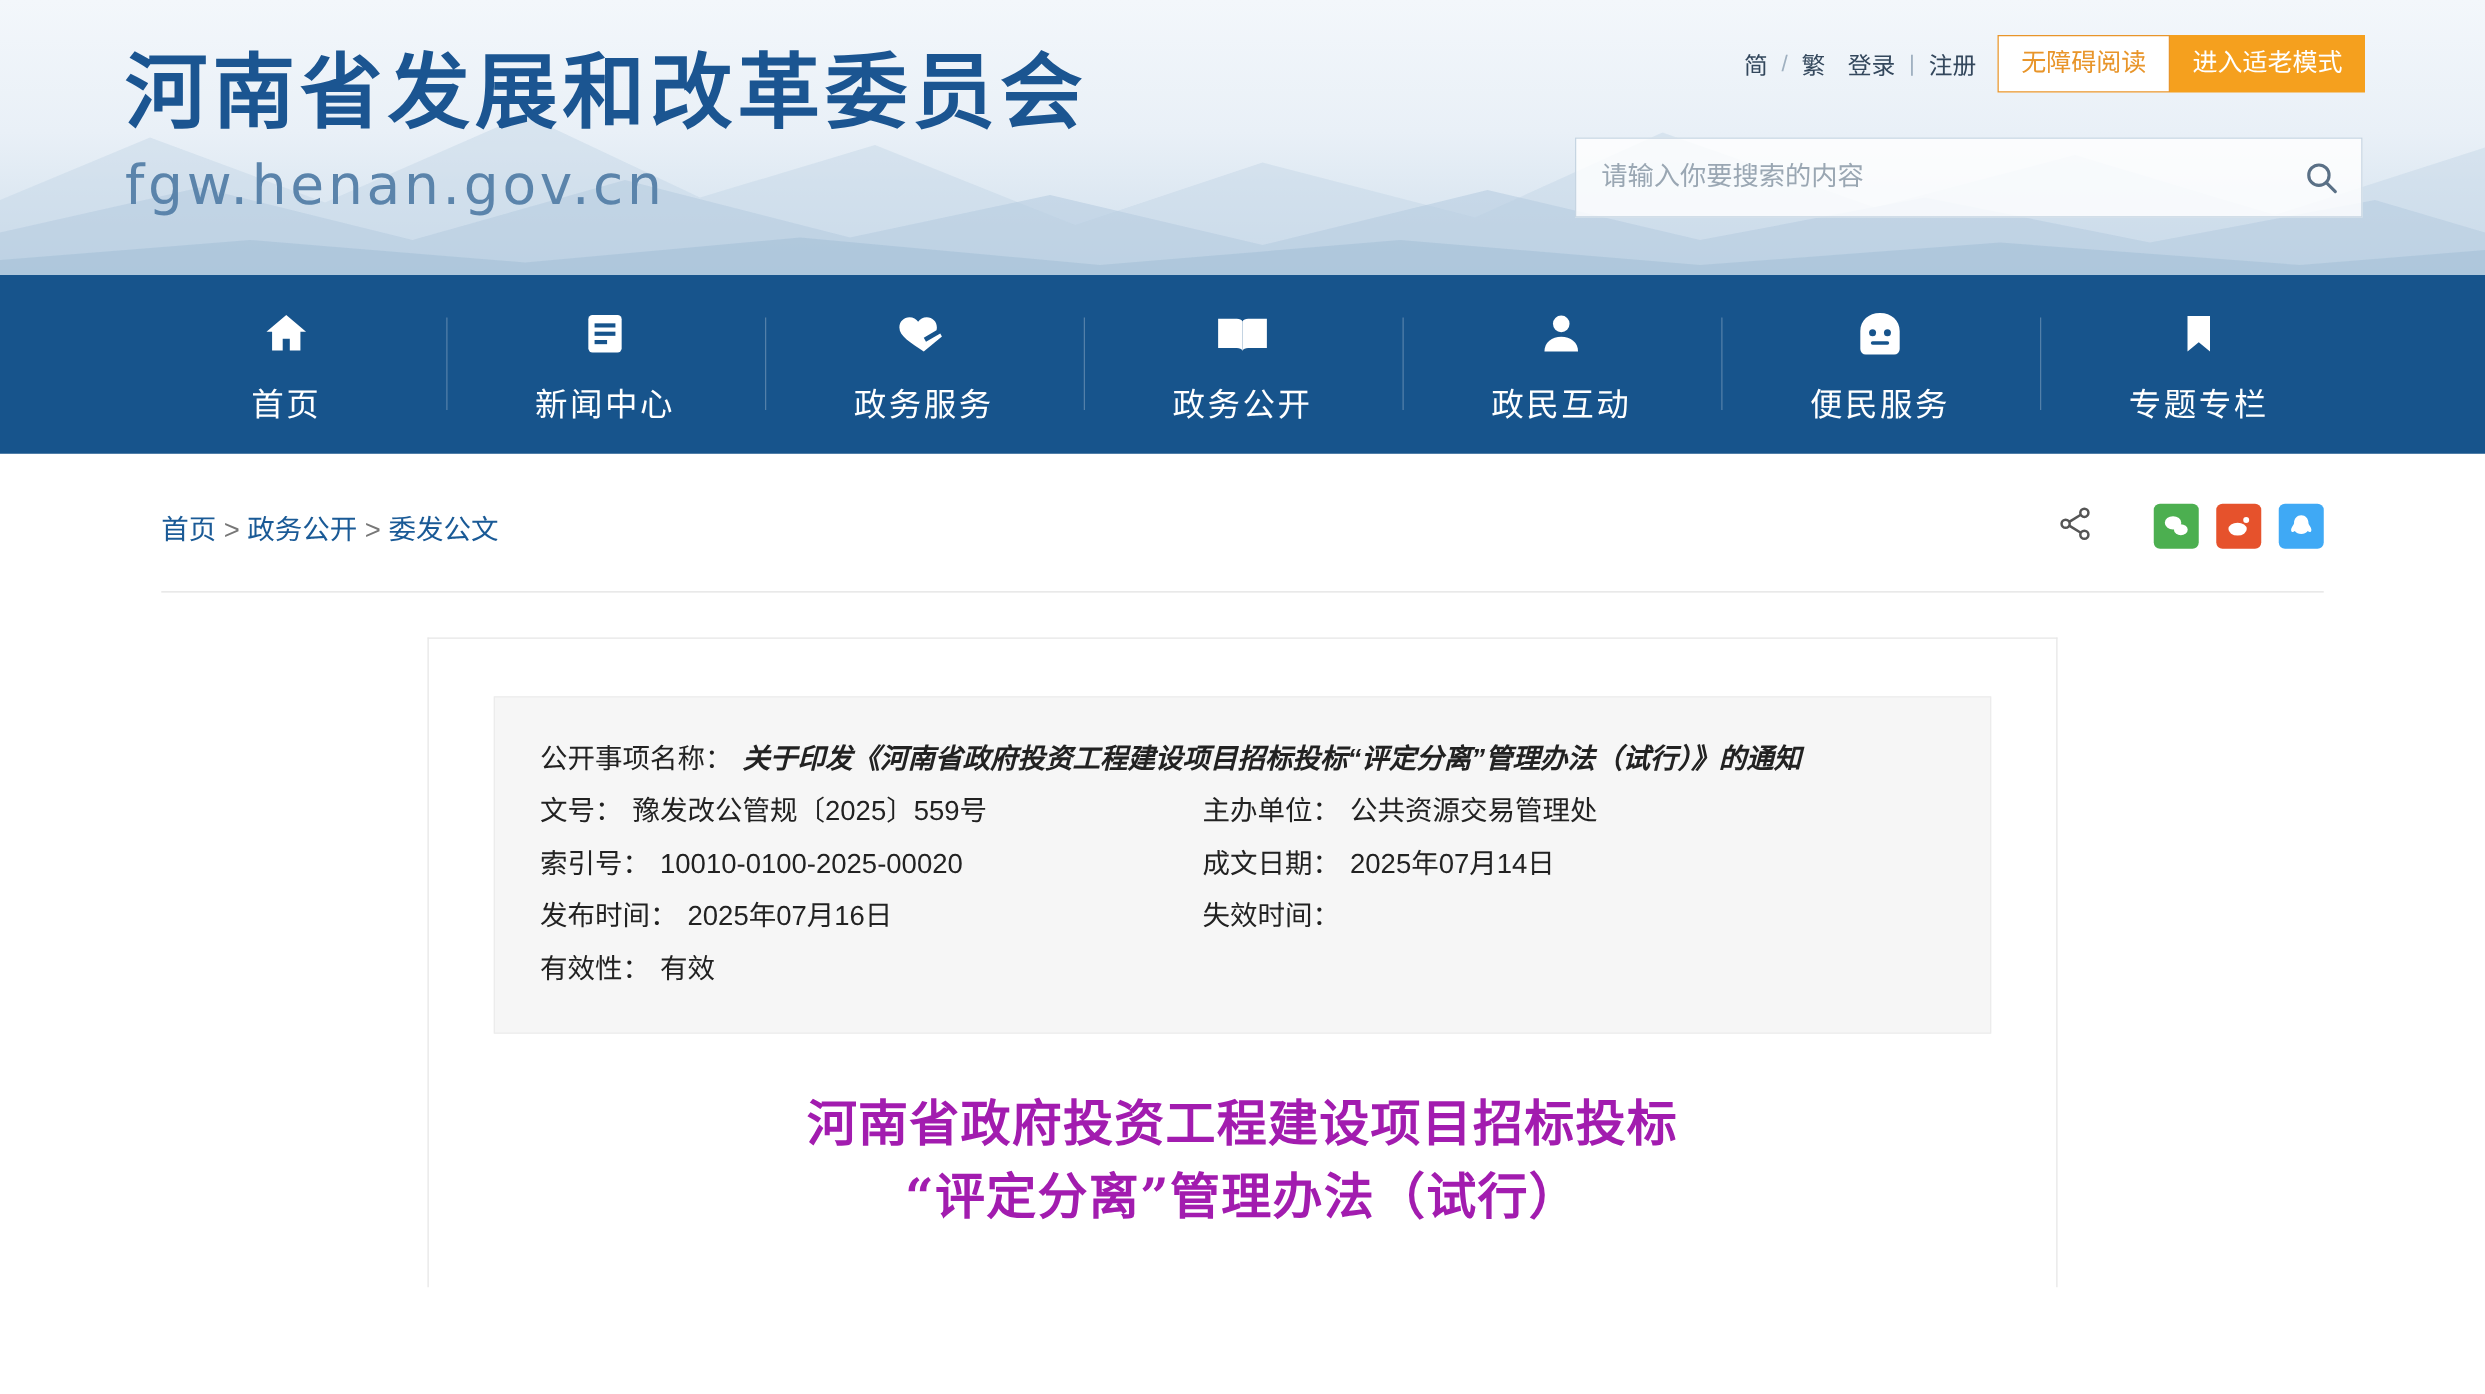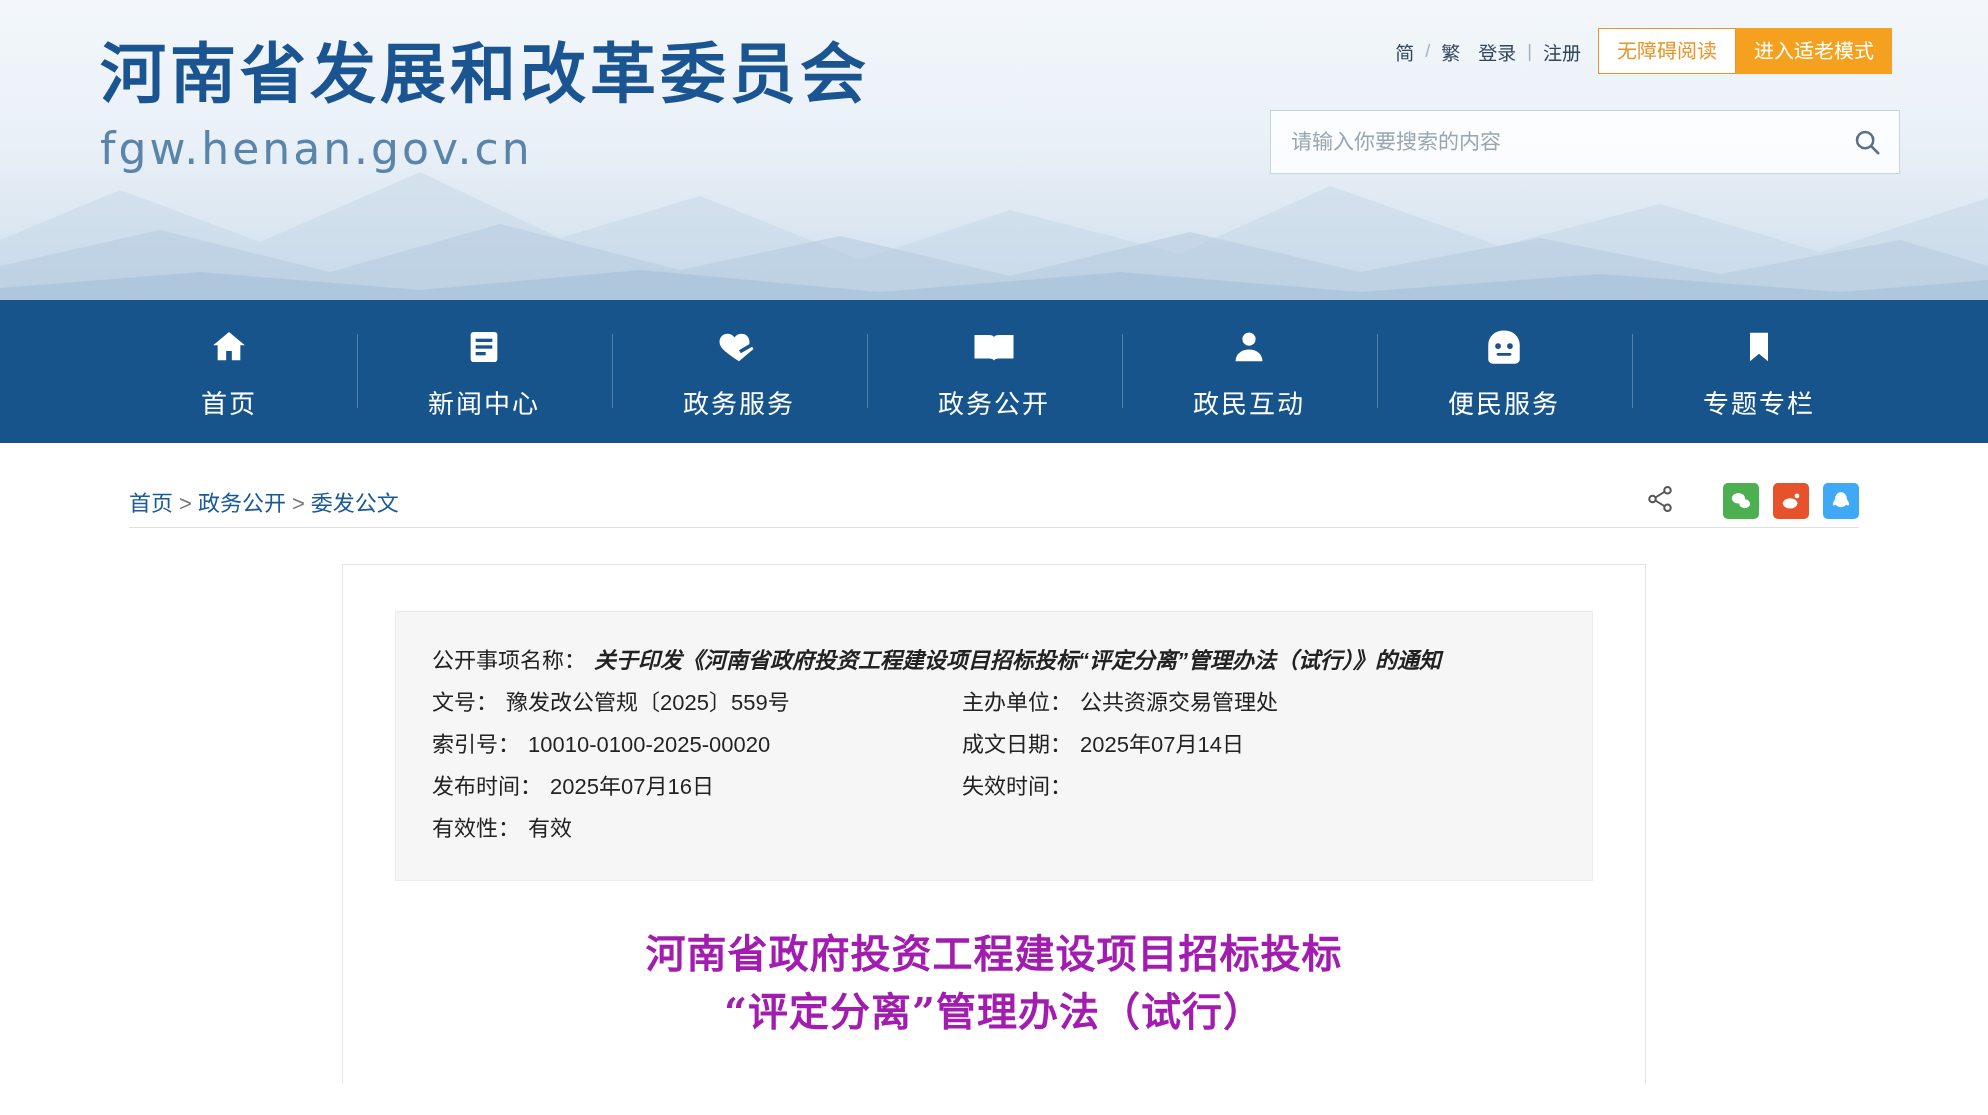--- a/index.html
+++ b/index.html
@@ -9,21 +9,21 @@
     padding: 0;
     width: 1988px;
     background: #ffffff;
     font-family: "Liberation Sans", "DejaVu Sans", sans-serif;
   }
 
   
   .banner {
     position: relative;
     width: 1988px;
-    height: 300px;
+    height: 220px;
     background: linear-gradient(180deg, #f3f7fb 0%, #e9f0f7 48%, #dde8f2 72%, #cfdeec 100%);
     overflow: hidden;
   }
   .mountains {
     position: absolute;
     left: 0; bottom: 0;
     width: 1988px;
     height: 180px;
     opacity: .85;
   }
@@ -89,21 +89,21 @@
     padding: 0 18px;
     background: #f5a01e;
     color: #ffffff;
     font-size: 20px;
     white-space: nowrap;
   }
 
   
   .search-box {
     position: absolute;
-    right: 88px;
+    right: 98px;
     top: 110px;
     width: 630px;
     height: 64px;
     background: rgba(255,255,255,.82);
     border: 1px solid #c6d5e2;
     display: flex;
     align-items: center;
   }
   .search-input {
     flex: 1;
@@ -166,21 +166,21 @@
     width: 1988px;
     padding: 40px 0 0 0;
     display: flex;
     justify-content: center;
   }
   .crumb-inner {
     width: 1730px;
     display: flex;
     align-items: center;
     justify-content: space-between;
-    padding-bottom: 8px;
+    padding-bottom: 34px;
     border-bottom: 1px solid #e2e2e2;
   }
   .crumb {
     font-size: 22px;
     color: #444;
     white-space: nowrap;
   }
   .crumb a { color: #1a5a96; text-decoration: none; }
   .crumb .sep { color: #777; padding: 0 6px; }
 

